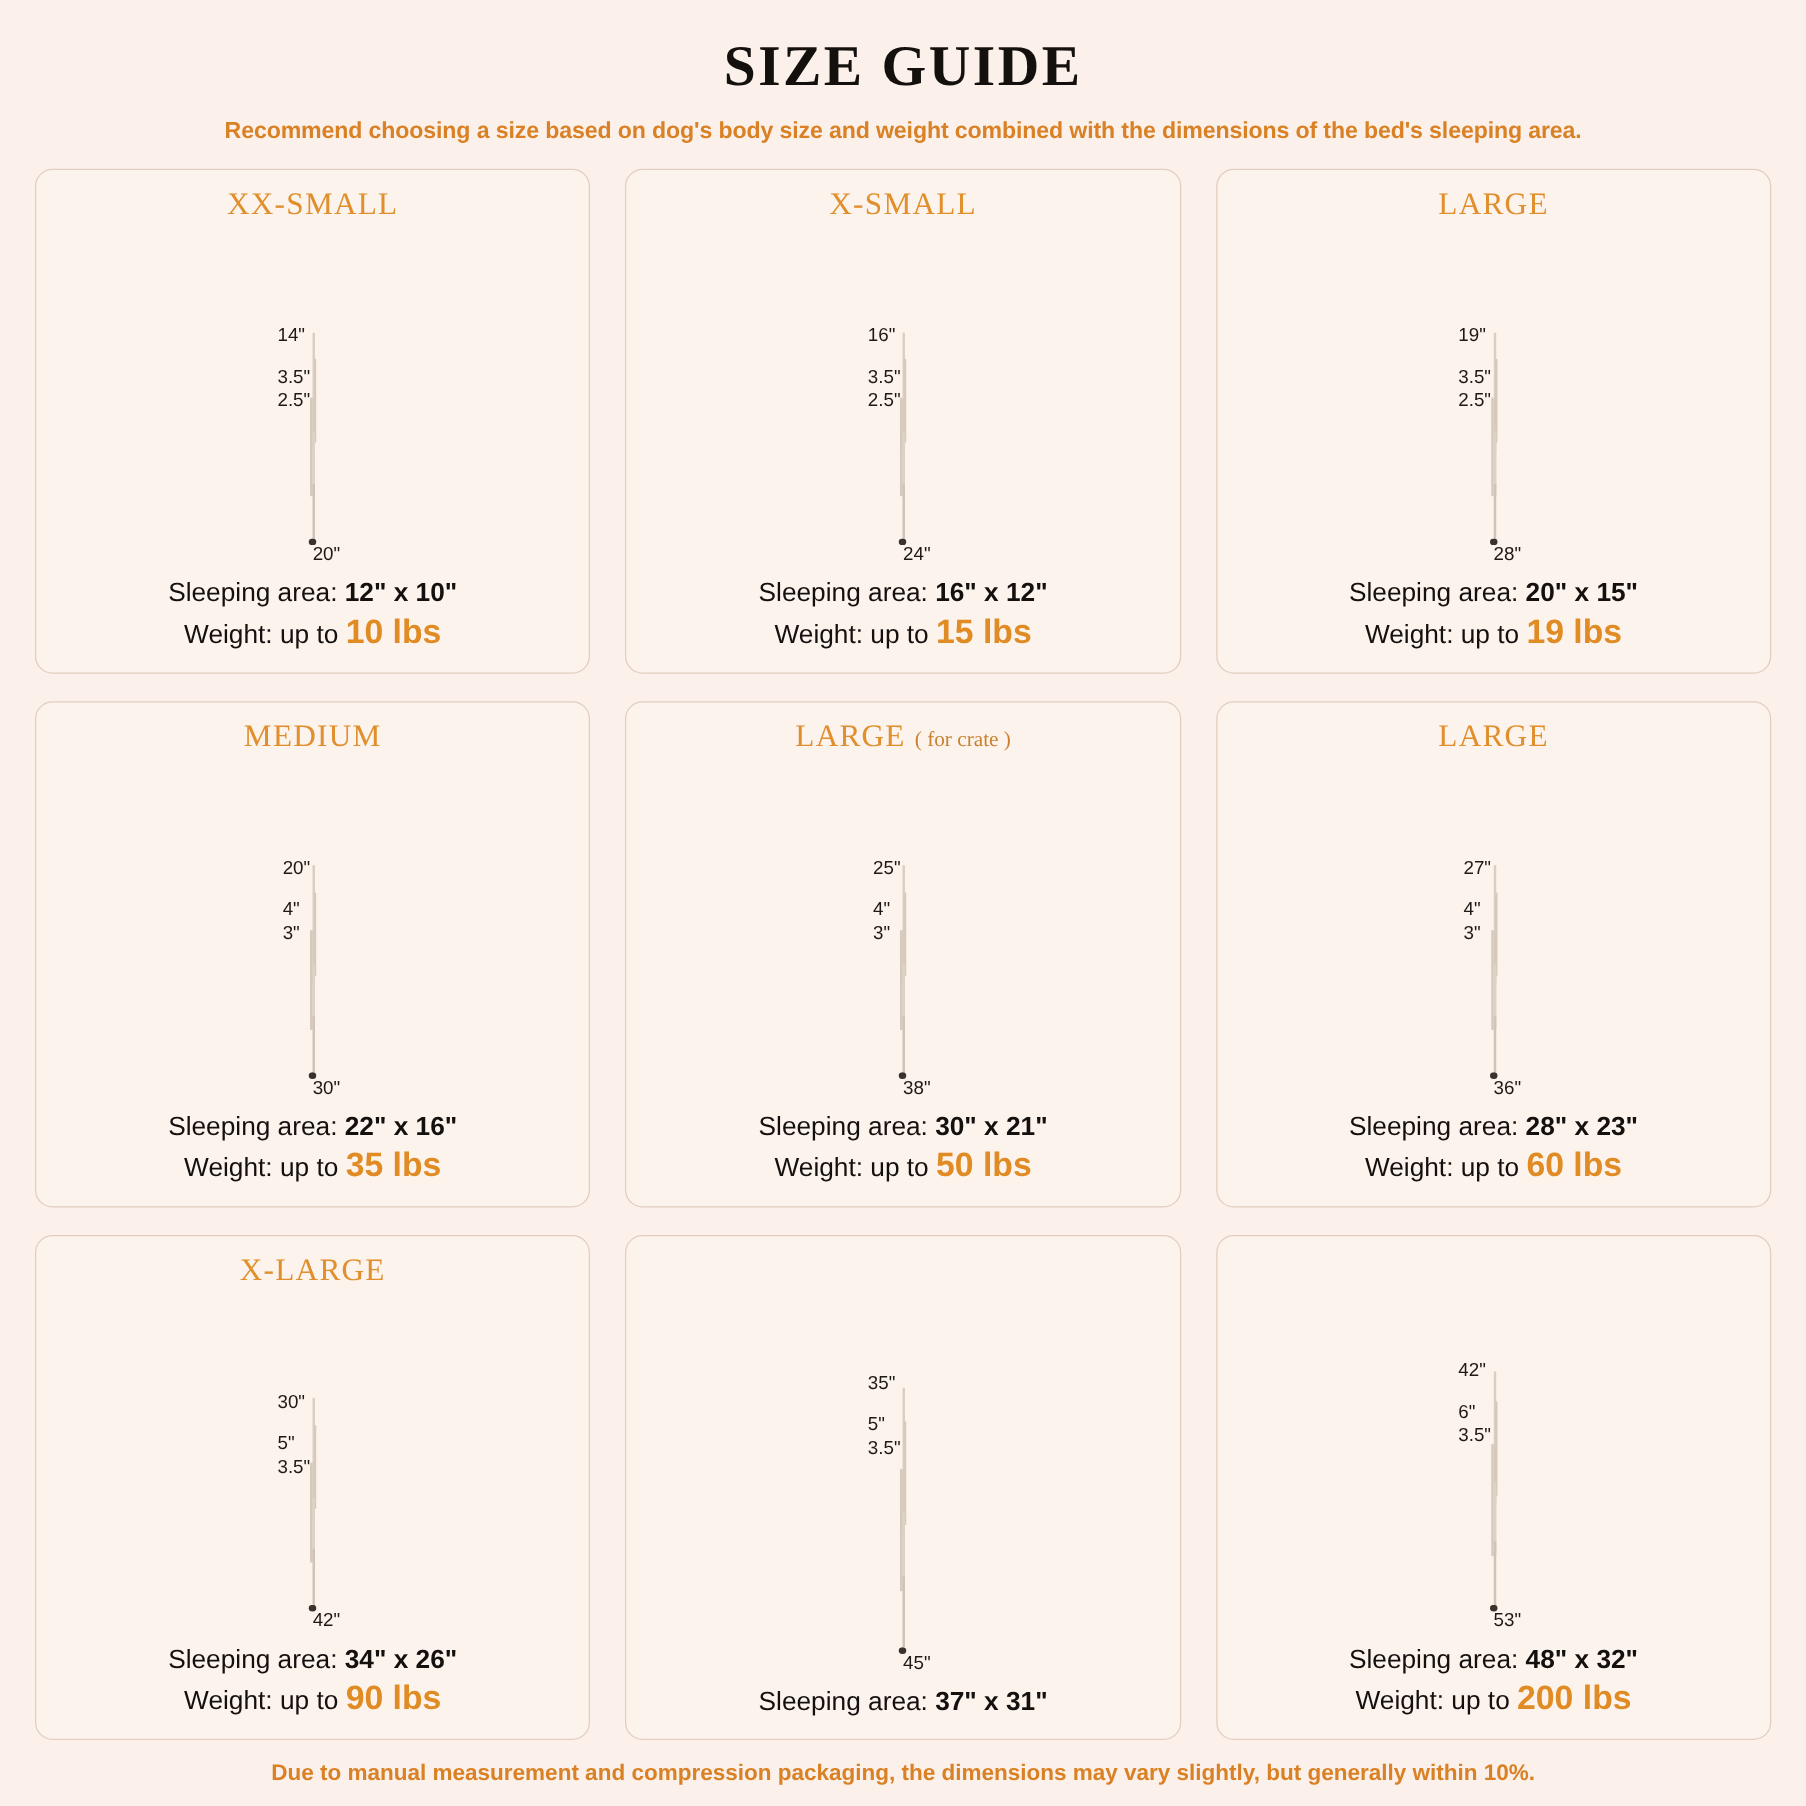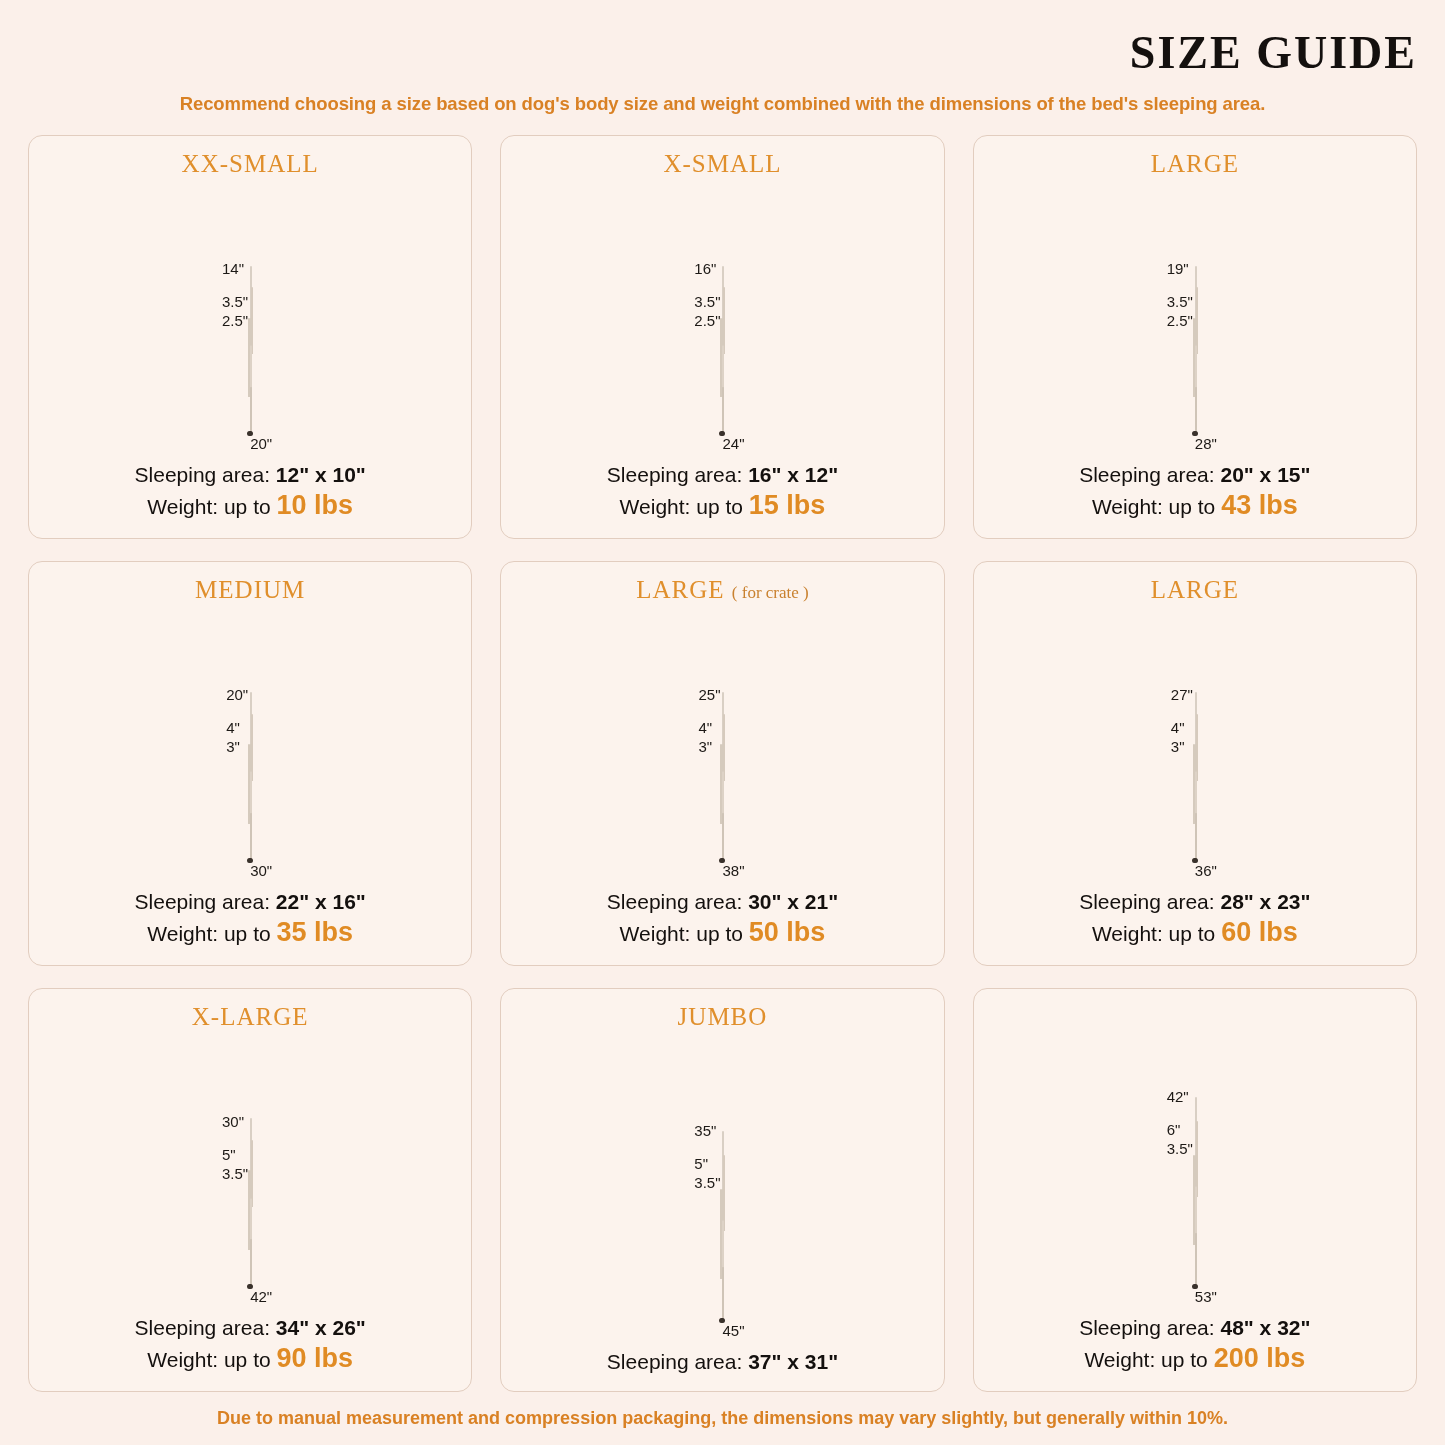--- a/index.html
+++ b/index.html
@@ -16,21 +16,21 @@
   }
   .page {
     width: 1445px;
     height: 1445px;
     box-sizing: border-box;
     padding: 18px 28px 10px 28px;
     display: flex;
     flex-direction: column;
   }
   .title {
-    text-align: right;
+    text-align: center;
     font-family: "Liberation Serif", serif;
     font-size: 46px;
     font-weight: bold;
     letter-spacing: 2px;
     color: #14100e;
     margin: 8px 0 14px 0;
   }
   .subtitle {
     text-align: center;
     font-size: 18.5px;
@@ -365,21 +365,21 @@
         </div>
       </div>
       <div class="specs">
         <div class="spec-line">
           <span>Sleeping area:</span>
           <b>20" x 15"</b>
         </div>
         <div class="spec-line">
           <span>Weight:</span>
           <span>up to</span>
-          <span class="weight-num">43 lbs</span>
+          <span class="weight-num">19 lbs</span>
         </div>
       </div>
     </div>
 
     <div class="card">
       <div class="card-title">
         <span>MEDIUM</span>
         <span class="note"></span>
       </div>
       <div class="illus">
@@ -555,24 +555,20 @@
         </div>
         <div class="spec-line">
           <span>Weight:</span>
           <span>up to</span>
           <span class="weight-num">90 lbs</span>
         </div>
       </div>
     </div>
 
     <div class="card">
-      <div class="card-title">
-        <span>JUMBO</span>
-        <span class="note"></span>
-      </div>
       <div class="illus">
         <div class="bed">
           <div class="back">
               <div class="back-inner"></div>
             </div>
           <div class="arm-l"></div>
           <div class="arm-r"></div>
           <div class="mattress"></div>
           <div class="base"></div>
           <div class="tag"></div>

